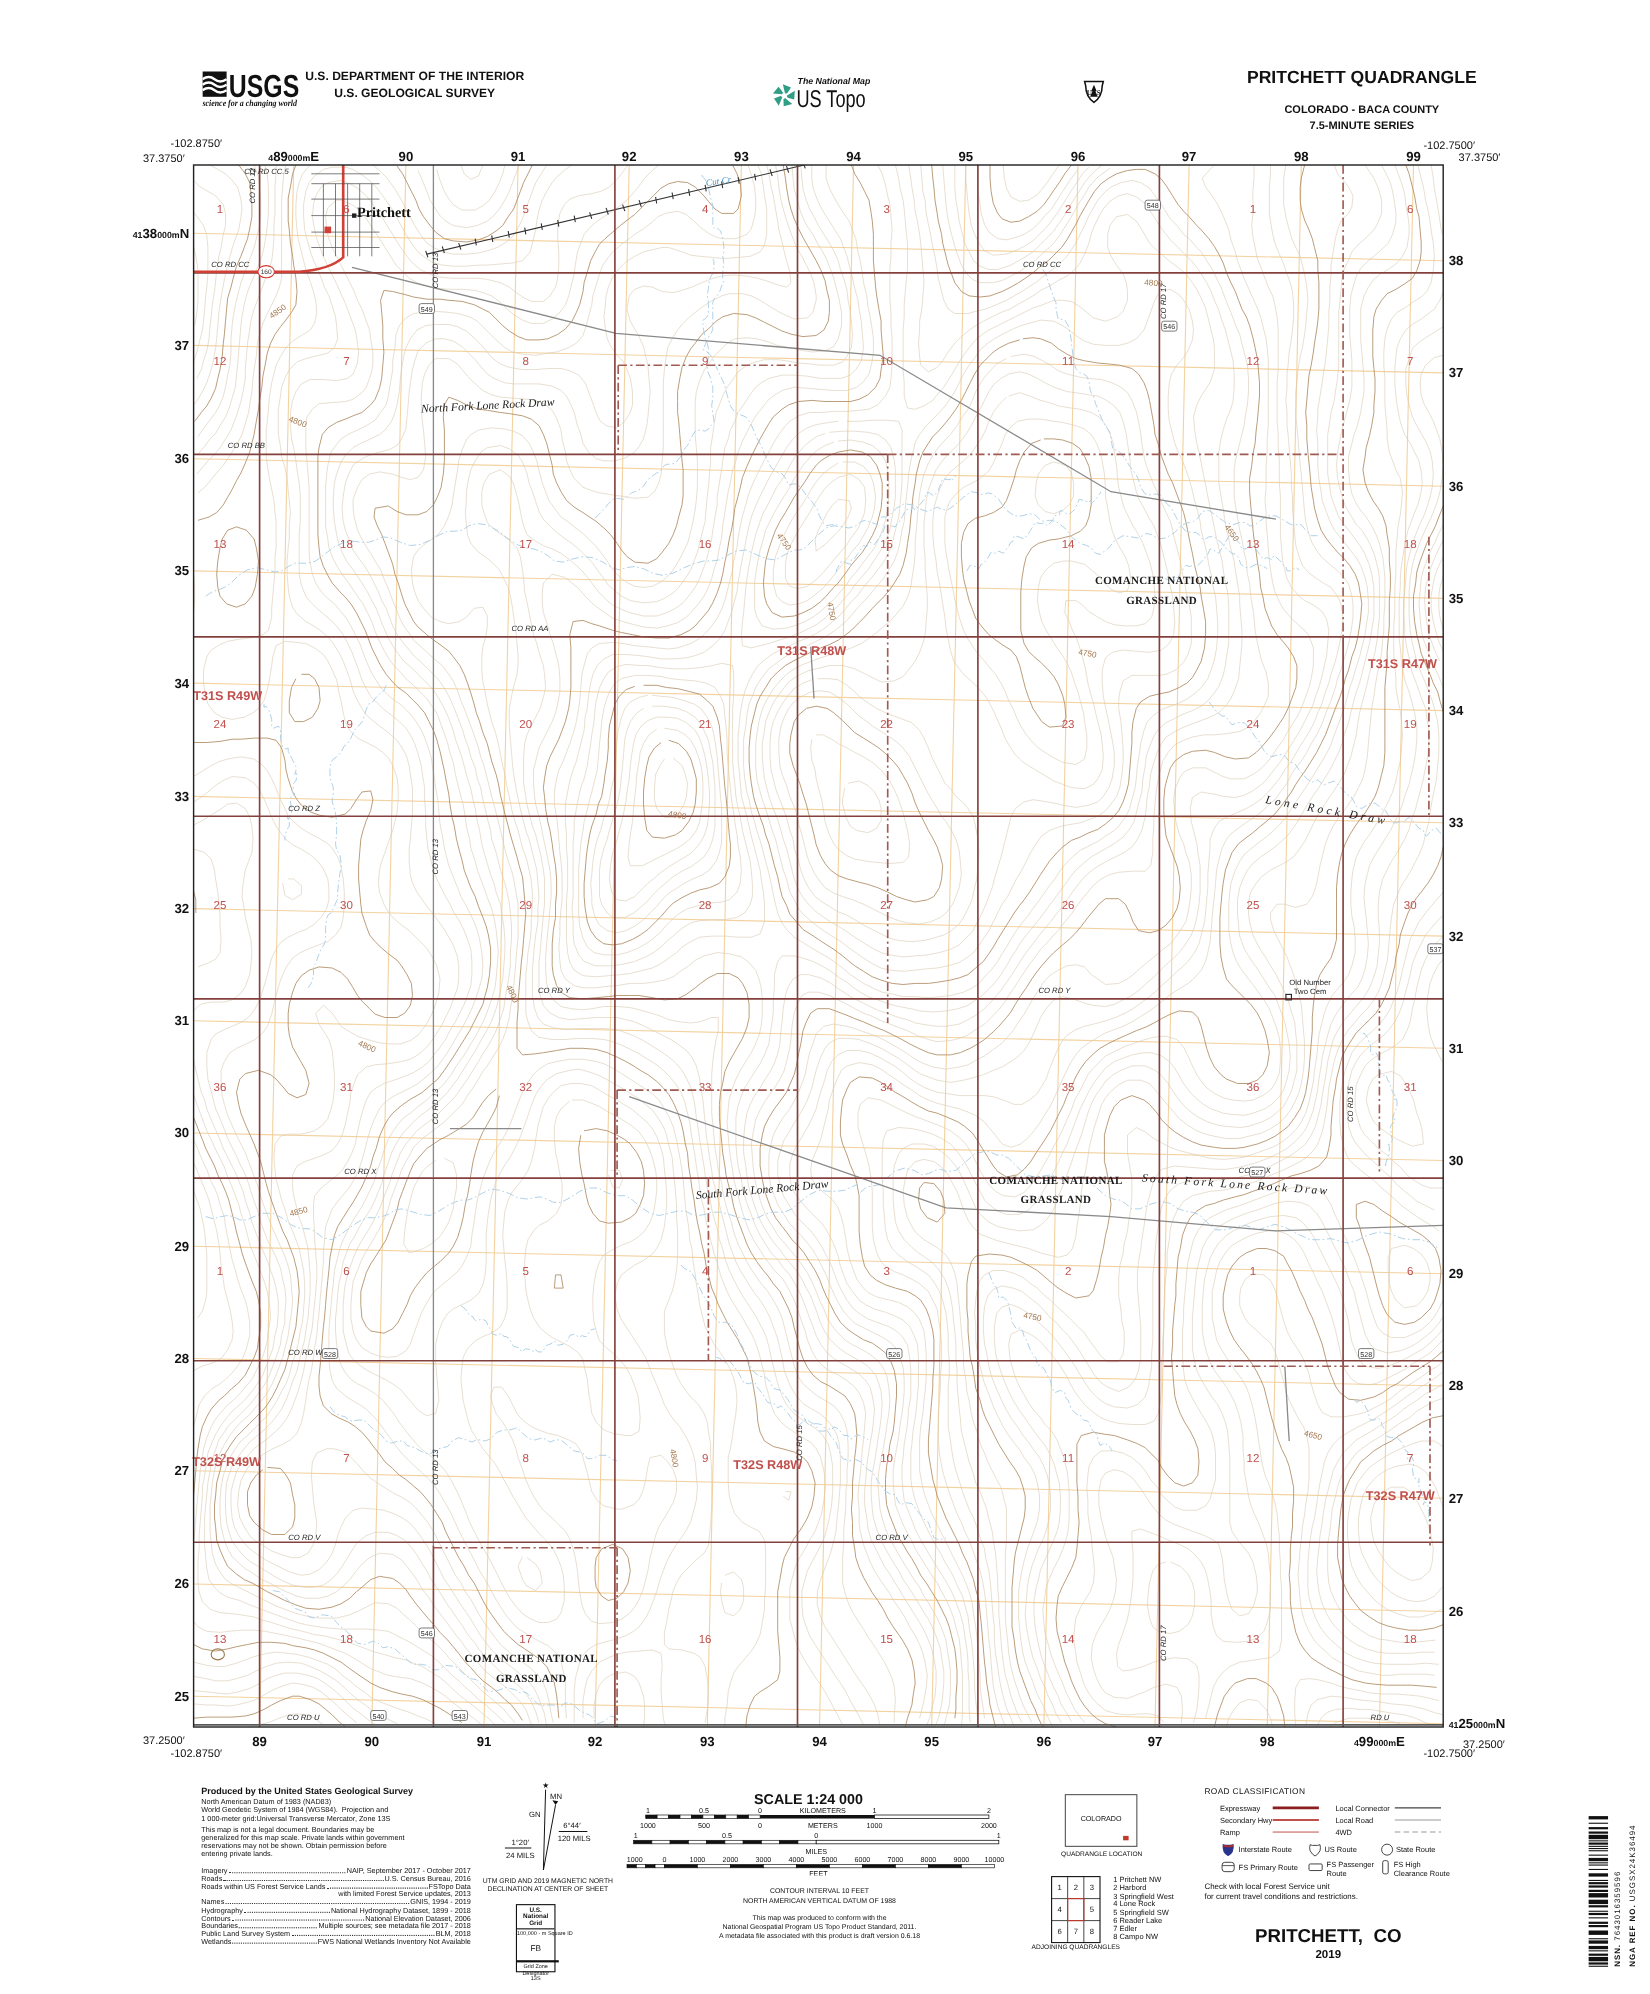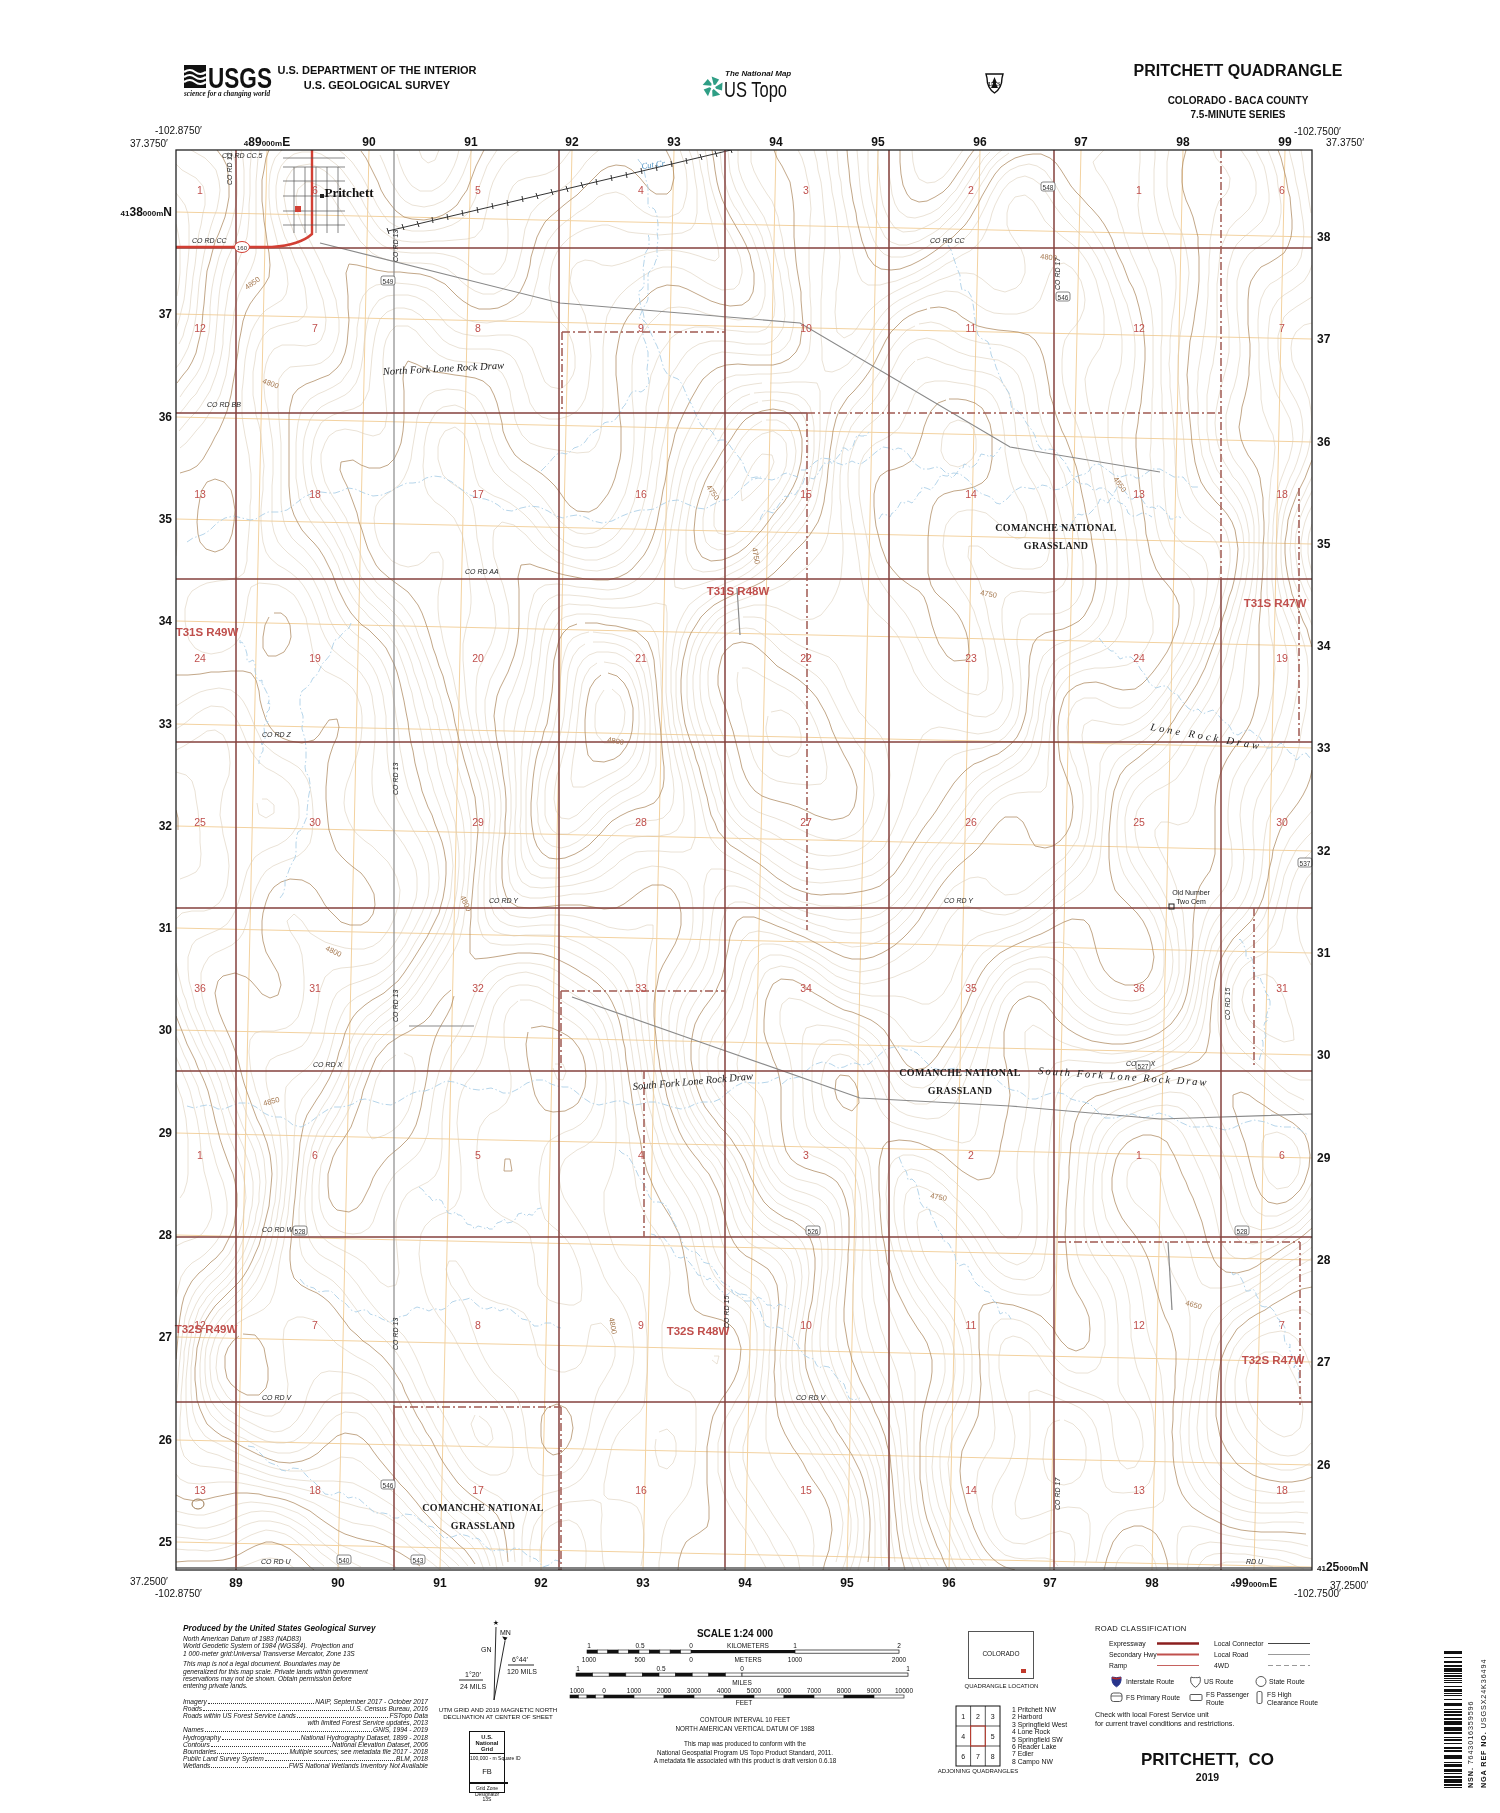--- a/index.html
+++ b/index.html
@@ -615,21 +615,21 @@
 <text x="168" y="147" text-anchor="end">37.3750′</text>
 <text x="1294" y="135">-102.7500′</text>
 <text x="1326" y="146">37.3750′</text>
 <text x="168" y="1585" text-anchor="end">37.2500′</text>
 <text x="155" y="1597">-102.8750′</text>
 <text x="1294" y="1597">-102.7500′</text>
 <text x="1330" y="1589">37.2500′</text>
 </g>
 </svg>
 
-<div style="position:absolute;left:183px;top:1624px;width:245px;color:#111;font-style:italic;">
+<div style="position:absolute;left:183px;top:1624px;width:245px;color:#111;">
  <div style="font-weight:bold;font-size:8.2px;">Produced by the United States Geological Survey</div>
  <div style="font-size:6.6px;line-height:7.4px;margin-top:2px;">
   North American Datum of 1983 (NAD83)<br>
   World Geodetic System of 1984 (WGS84).&nbsp; Projection and<br>
   1 000-meter grid:Universal Transverse Mercator, Zone 13S
  </div>
  <div style="font-size:6.6px;line-height:7.4px;margin-top:3px;">
   This map is not a legal document. Boundaries may be<br>
   generalized for this map scale. Private lands within government<br>
   reservations may not be shown. Obtain permission before<br>
@@ -708,21 +708,21 @@
 </div>
 
 <div style="position:absolute;left:469px;top:1731px;width:36px;height:62px;border:1.2px solid #111;color:#111;text-align:center;">
  <div style="font-size:5.8px;font-weight:bold;border-bottom:0.8px solid #111;padding:2px 0 1px;">U.S. National Grid</div>
  <div style="font-size:5px;padding-top:1px;white-space:nowrap;">100,000 - m Square ID</div>
  <div style="font-size:7.5px;margin-top:6px;">FB</div>
  <div style="border-top:2px solid #111;width:38px;margin:6px auto 0;"></div>
  <div style="font-size:5px;line-height:5.5px;margin-top:2px;">Grid Zone Designator<br>13S</div>
 </div>
 
-<div style="position:absolute;left:600px;top:1628px;width:270px;text-align:center;font-weight:bold;font-size:10px;color:#111;">SCALE 1:24 000</div>
+<div style="position:absolute;left:600px;top:1628px;width:270px;text-align:center;font-weight:bold;font-size:13px;color:#111;">SCALE 1:24 000</div>
 
 <svg style="position:absolute;left:560px;top:1640px;" width="370" height="65" viewBox="0 0 370 65">
 <g font-family="Liberation Sans, sans-serif" font-size="6.5" fill="#111" text-anchor="middle">
 <text x="29" y="8">1</text>
       <text x="80" y="8">0.5</text>
       <text x="131" y="8">0</text>
       <text x="188" y="8">KILOMETERS</text>
       <text x="235" y="8">1</text>
       <text x="339" y="8">2</text>
 <rect x="27.0" y="10" width="10.4" height="3.2" fill="#111" stroke="#111" stroke-width="0.6"></rect>

